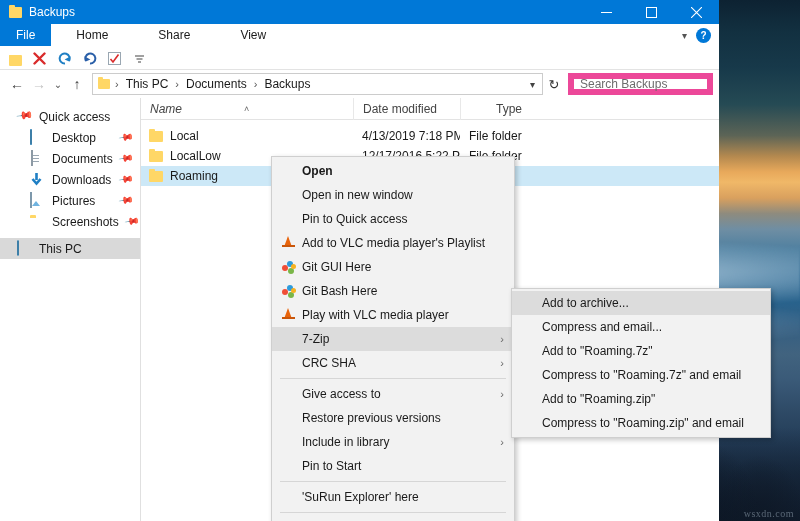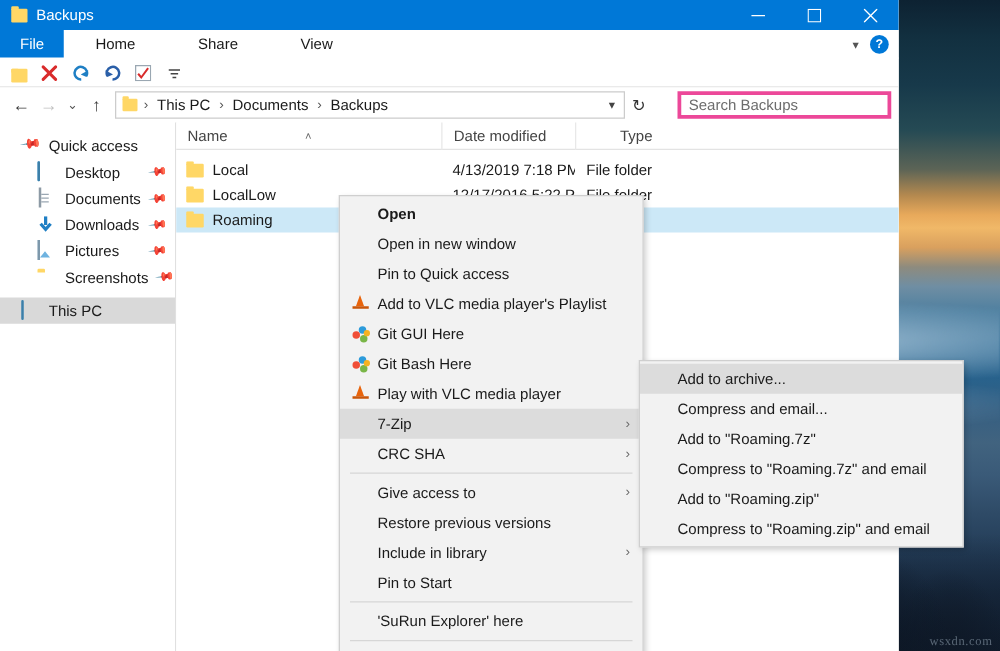--- a/index.html
+++ b/index.html
@@ -166,22 +166,22 @@
   .addr-folder {
     width:12px; height:10px; background:#ffd766; border-radius:1px;
     position:relative; flex:none;
   }
   .addr-folder:before{content:"";position:absolute;left:0;top:-2px;width:5px;height:3px;background:#ffd766;border-radius:1px 1px 0 0;}
   .crumb { color:#1a1a1a; font-size:12px; padding:0 2px; }
   .crumb-sep { color:#555; font-size:11px; padding:0 5px; }
   .addr-drop { margin-left:auto; padding:0 7px; color:#444; font-size:10px; }
   .refresh { width:22px; display:flex; align-items:center; justify-content:center; color:#333; font-size:13px; }
   .searchbox {
-    width:171px; height:22px; border:3px solid #ec4899; background:#fff;
-    display:flex; align-items:center; padding:0 6px; margin-left:20px;
+    width:145px; height:22px; border:6px solid #ec4899; background:#fff;
+    display:flex; align-items:center; padding:0 6px; margin-left:3px;
   }
   .searchbox input {
     border:0; outline:0; flex:1; font-family:"Liberation Sans", sans-serif;
     font-size:12px; color:#555; background:transparent;
   }
   .searchbox input::placeholder { color:#6d6d6d; }
 
   
   .body { display:flex; height:calc(521px - 24px - 23px - 23px - 28px); }
 
@@ -220,21 +220,21 @@
   .colhead {
     height:22px; display:flex; align-items:center;
     border-bottom:1px solid #e3e3e3; position:relative;
   }
   .col {
     font-size:12px; color:#444; padding-left:9px;
     border-left:1px solid #e8e8e8; height:22px; line-height:22px;
     position:relative;
   }
   .col:first-child { border-left:0; }
-  .col.name { width:212px; }
+  .col.name { width:212px;font-style:italic; }
   .col.date { width:107px; }
   .col.type { width:100px;padding-left:35px; }
   .col.size { width:86px; }
   .sortcaret {
     position:absolute; left:103px; top:0px; color:#6c6c6c; font-size:9px;
   }
   .row {
     height:20px; display:flex; align-items:center;
     font-size:12px; color:#1a1a1a;
   }

